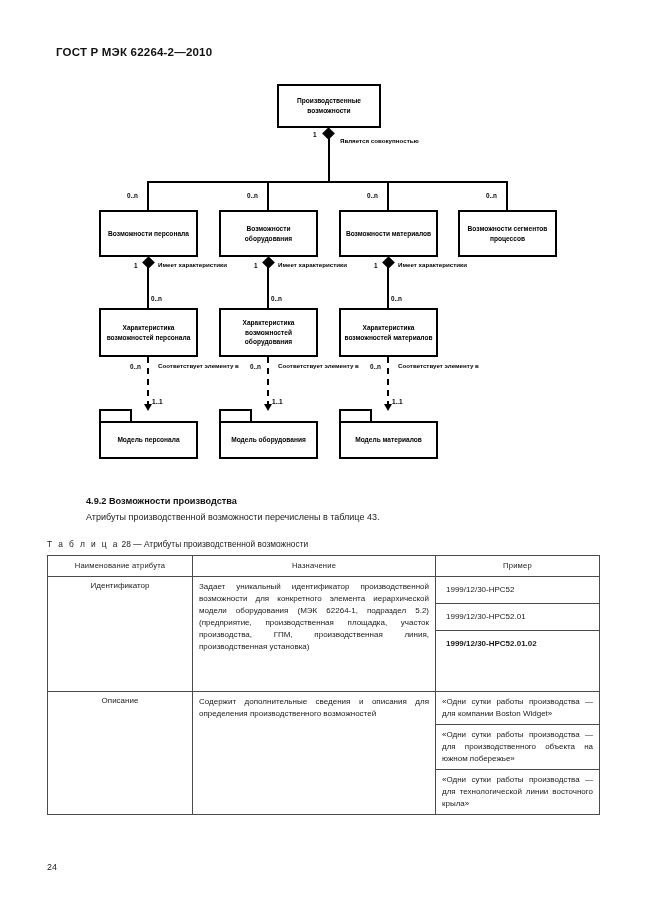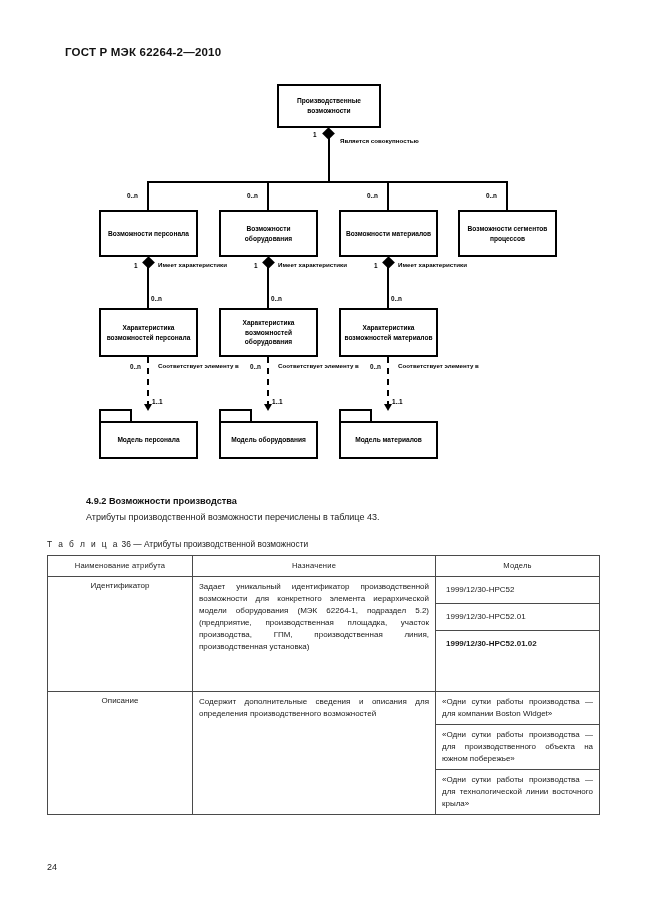--- a/index.html
+++ b/index.html
@@ -15,21 +15,21 @@
     position: relative;
     width: 646px;
     height: 913px;
     background: #ffffff;
     overflow: hidden;
   }
 
   
   .doc-header {
     position: absolute;
-    left: 65px;
+    left: 56px;
     top: 46px;
     font-size: 11.5px;
     font-weight: bold;
     letter-spacing: 0.2px;
     color: #111;
     white-space: nowrap;
   }
 
   
   #diagram {
@@ -363,34 +363,34 @@
     </div>
 
   </div>
 
 
   <div class="sec-heading">4.9.2 Возможности производства</div>
   <div class="sec-para">Атрибуты производственной возможности перечислены в таблице 43.</div>
 
   <div class="tbl-caption">
     <span class="sp">Т а б л и ц а</span>
-    <span>36 — Атрибуты производственной возможности</span>
+    <span>28 — Атрибуты производственной возможности</span>
   </div>
 
   <table class="attr-table">
     <colgroup>
       <col style="width:145px">
       <col style="width:243px">
       <col style="width:164px">
     </colgroup>
     <thead>
       <tr>
         <th>Наименование атрибута</th>
         <th>Назначение</th>
-        <th>Модель</th>
+        <th>Пример</th>
       </tr>
     </thead>
     <tbody>
 
       <tr>
         <td class="c-name" rowspan="3">Идентификатор</td>
         <td class="c-purpose" rowspan="3">
           <span class="ind">Задает уникальный идентификатор производственной возможности для конкретного элемента иерархической модели оборудования (МЭК 62264-1, подраздел 5.2) (предприятие, производственная площадка, участок производства, ГПМ, производственная линия, производственная установка)</span>
         </td>
         <td class="c-example plain">1999/12/30-НРС52</td>

